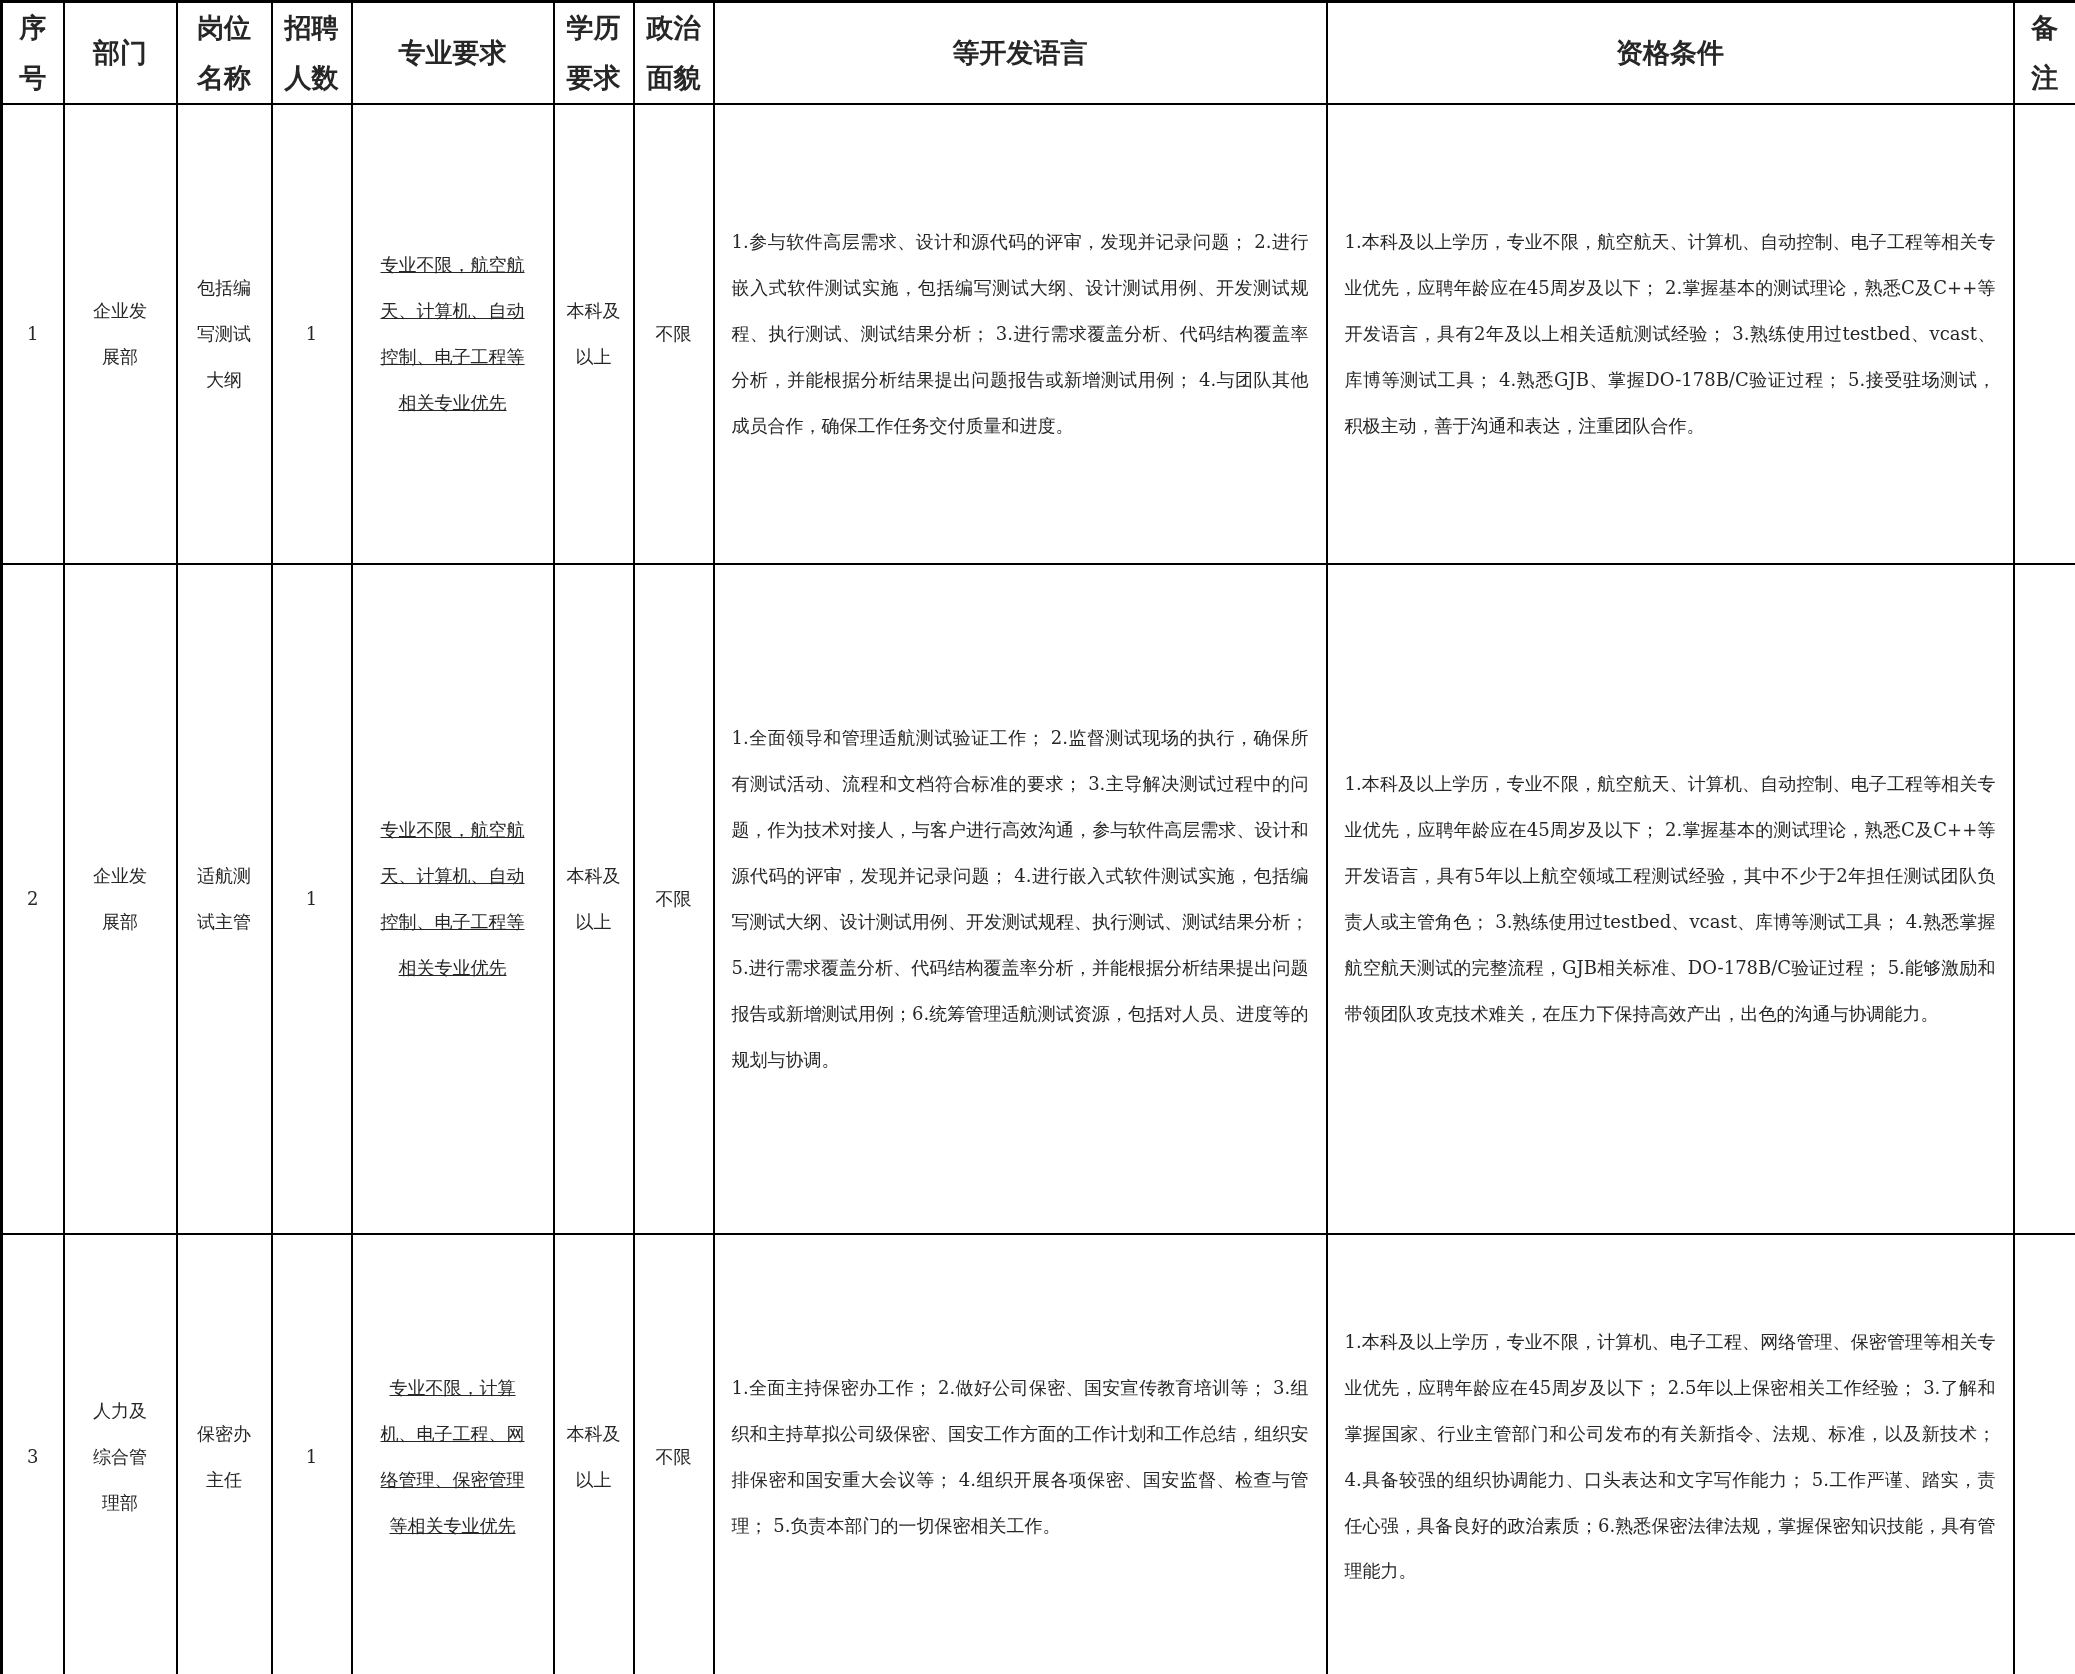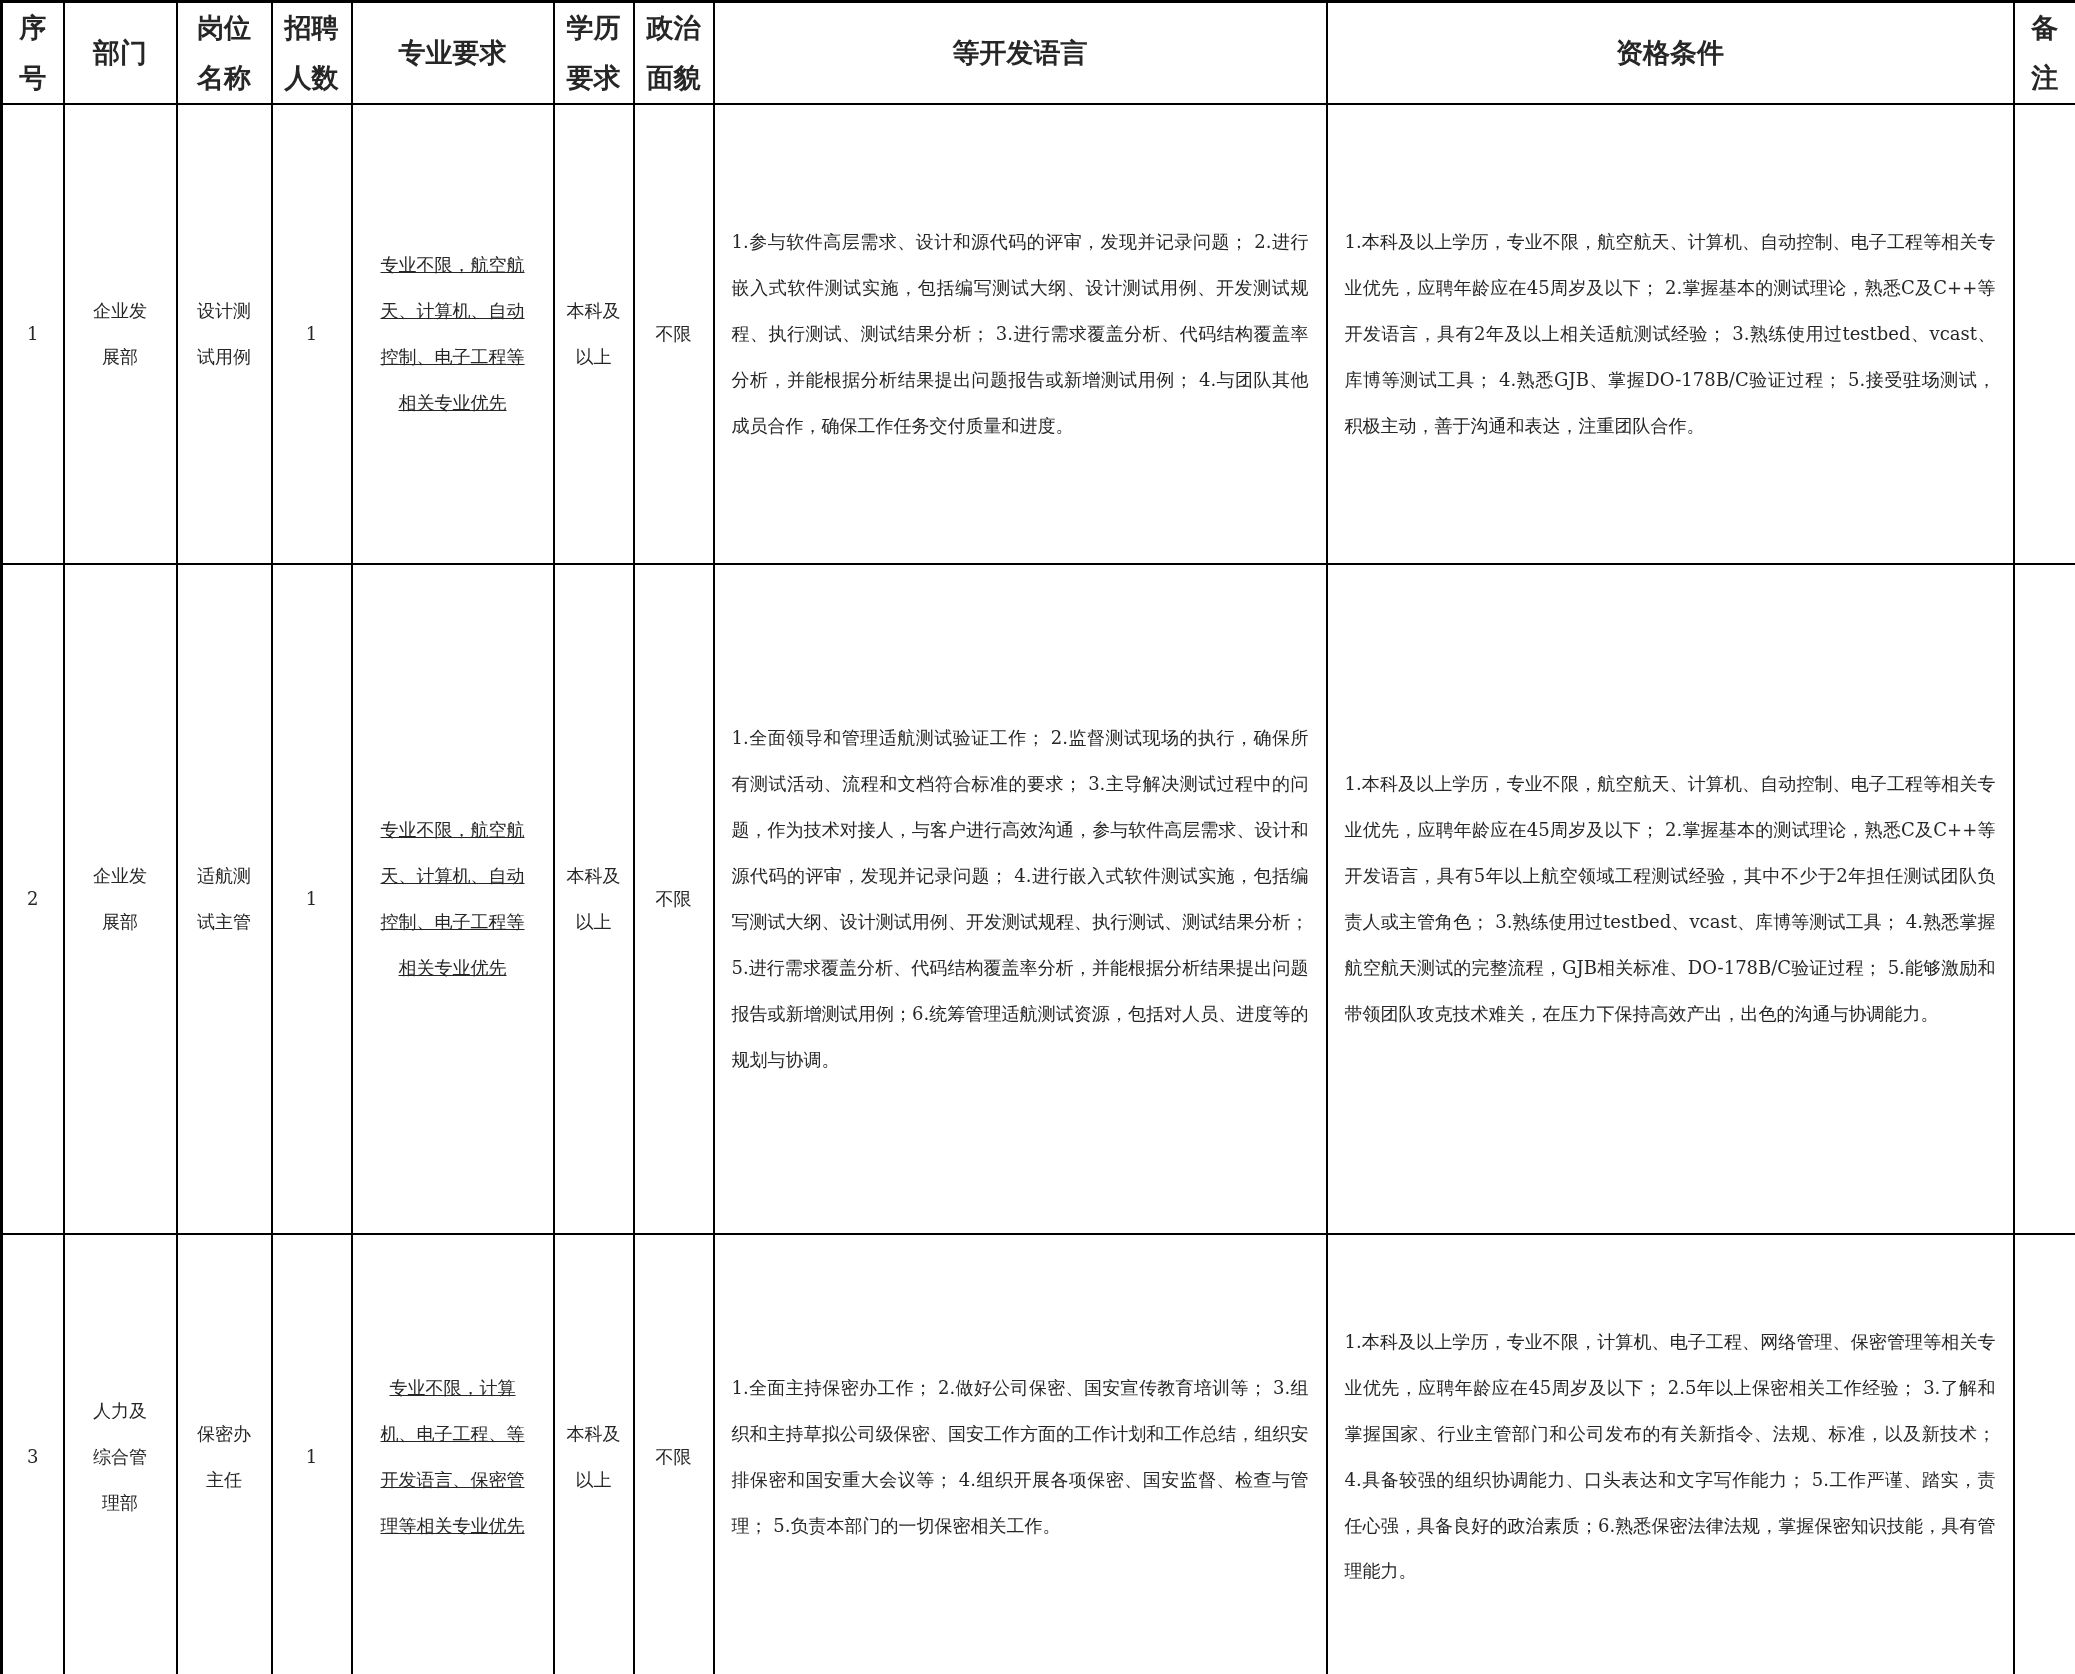--- a/index.html
+++ b/index.html
@@ -112,21 +112,21 @@
     </tr>
 
     <tr style="height:460px">
       <td class="c">
             <div class="inner">1</div>
           </td>
       <td class="c">
             <div class="inner w2">企业发展部</div>
           </td>
       <td class="c">
-            <div class="inner w2">设计测试用例</div>
+            <div class="inner w2">包括编写测试大纲</div>
           </td>
       <td class="c">
             <div class="inner">1</div>
           </td>
       <td class="c">
             <div class="inner w6">专业不限，航空航天、计算机、自动控制、电子工程等相关专业优先</div>
           </td>
       <td class="c">
             <div class="inner w2">本科及以上</div>
           </td>
@@ -184,21 +184,21 @@
       <td class="c">
             <div class="inner w2">人力及综合管理部</div>
           </td>
       <td class="c">
             <div class="inner w2">保密办主任</div>
           </td>
       <td class="c">
             <div class="inner">1</div>
           </td>
       <td class="c">
-            <div class="inner w6">专业不限，计算机、电子工程、等开发语言、保密管理等相关专业优先</div>
+            <div class="inner w6">专业不限，计算机、电子工程、网络管理、保密管理等相关专业优先</div>
           </td>
       <td class="c">
             <div class="inner w2">本科及以上</div>
           </td>
       <td class="c">
             <div class="inner">不限</div>
           </td>
       <td class="j">
             <div class="inner">1.全面主持保密办工作； 2.做好公司保密、国安宣传教育培训等； 3.组织和主持草拟公司级保密、国安工作方面的工作计划和工作总结，组织安排保密和国安重大会议等； 4.组织开展各项保密、国安监督、检查与管理； 5.负责本部门的一切保密相关工作。</div>
           </td>

